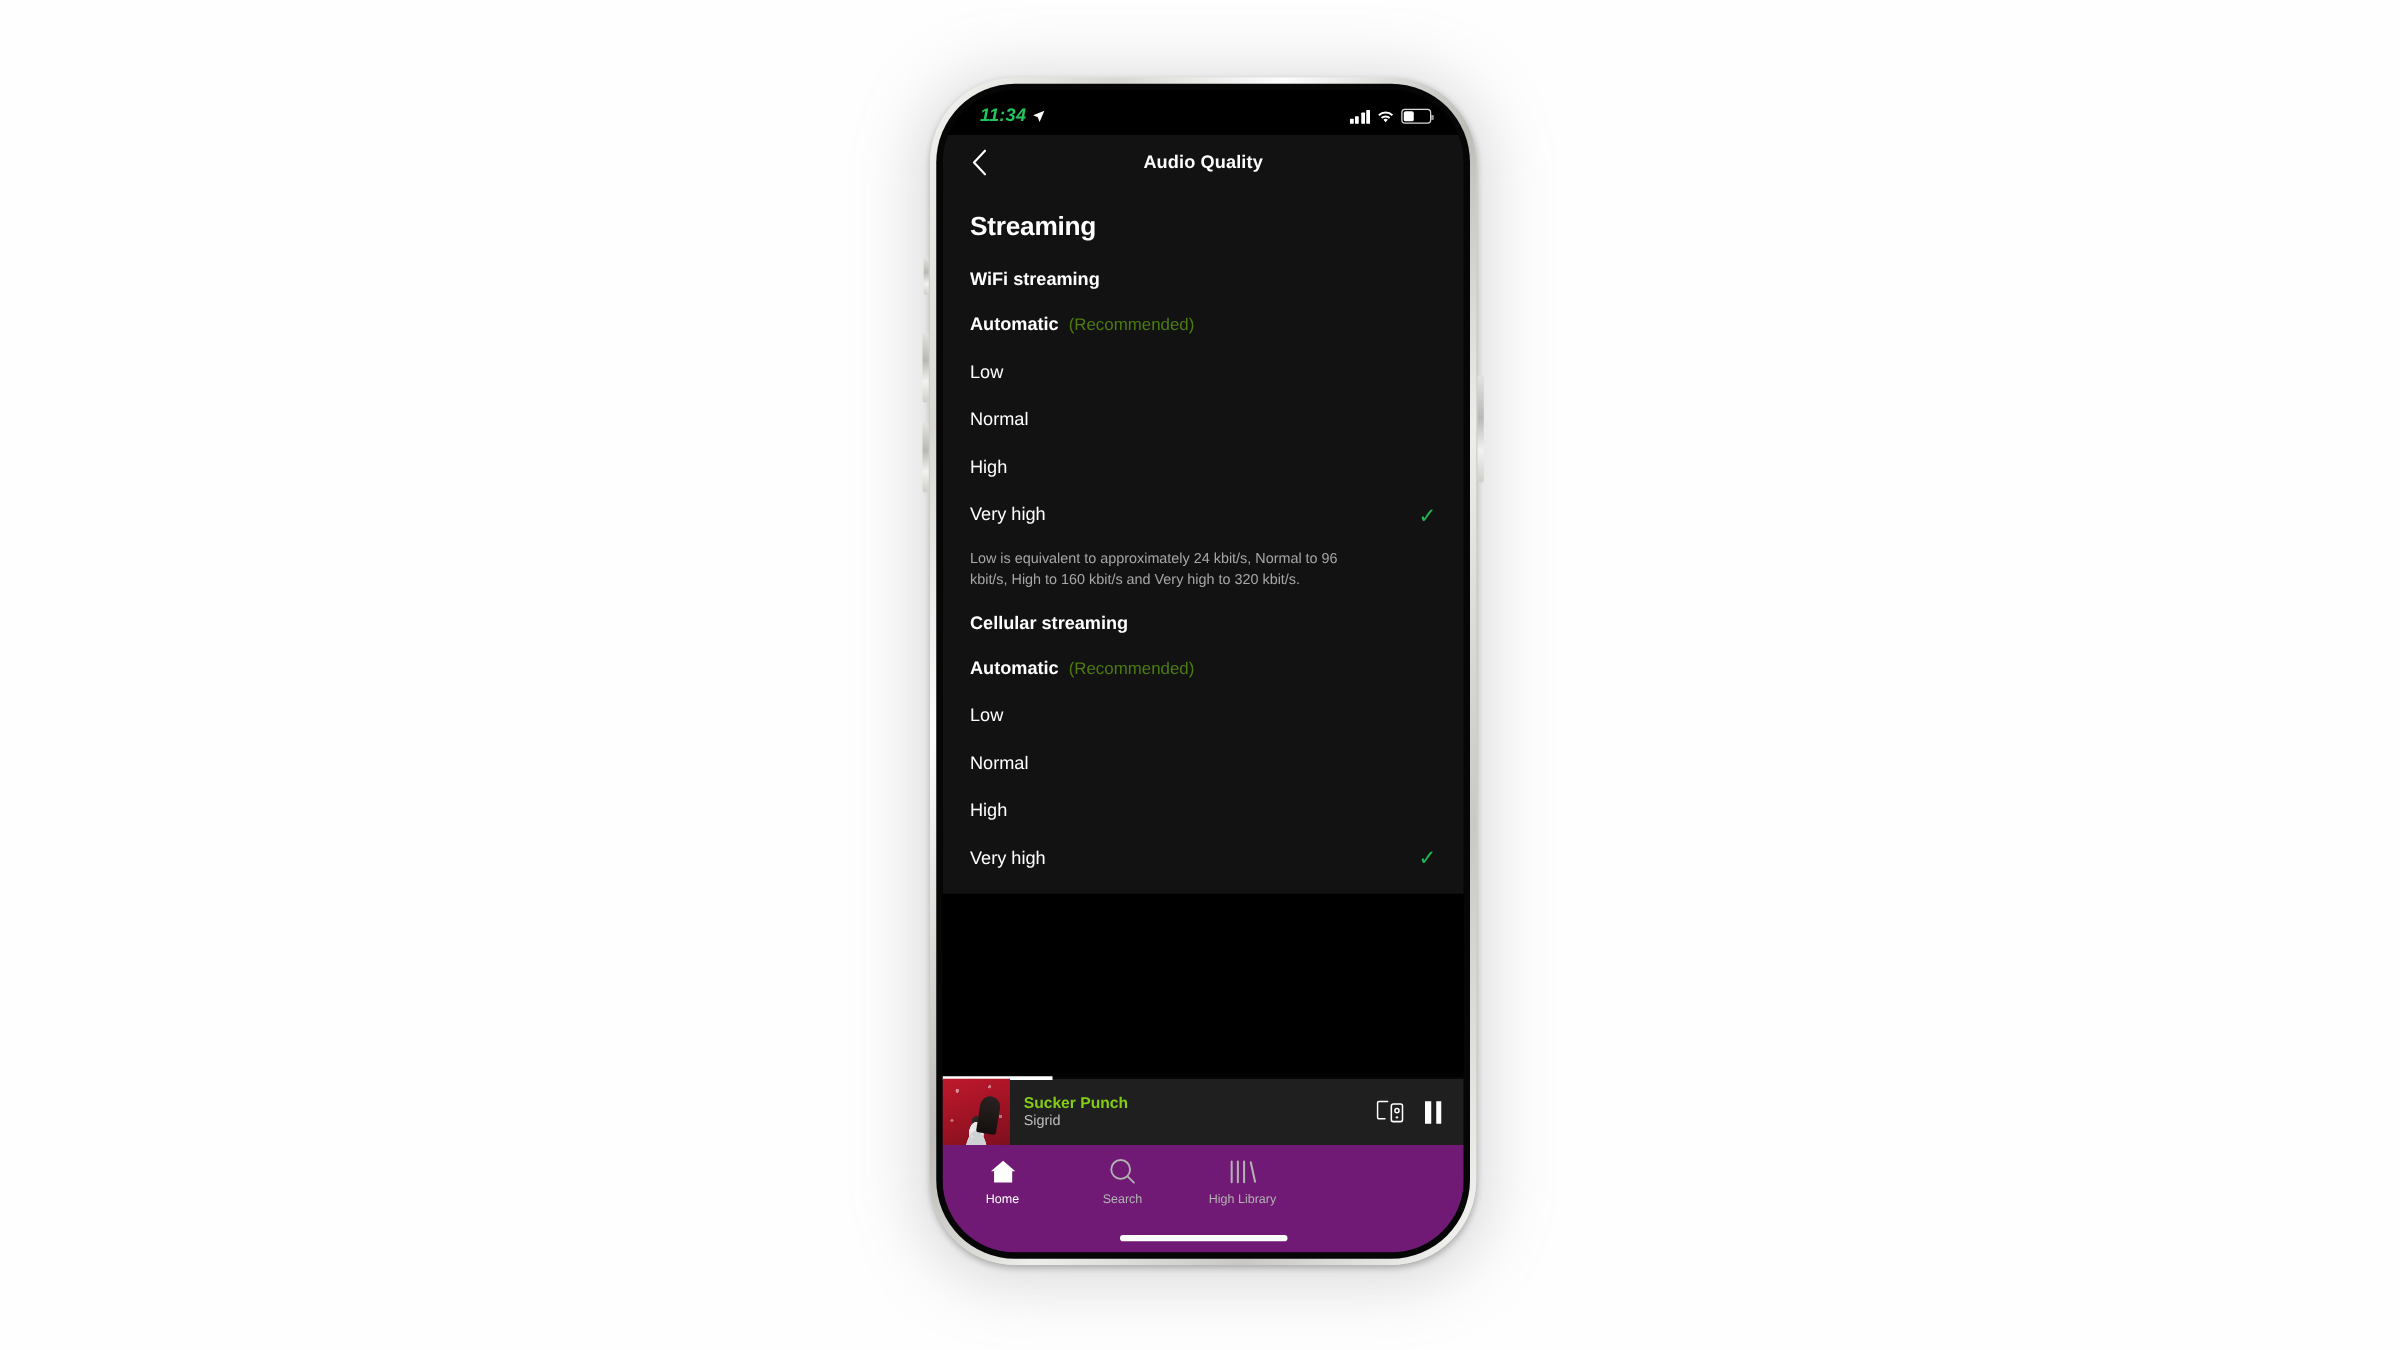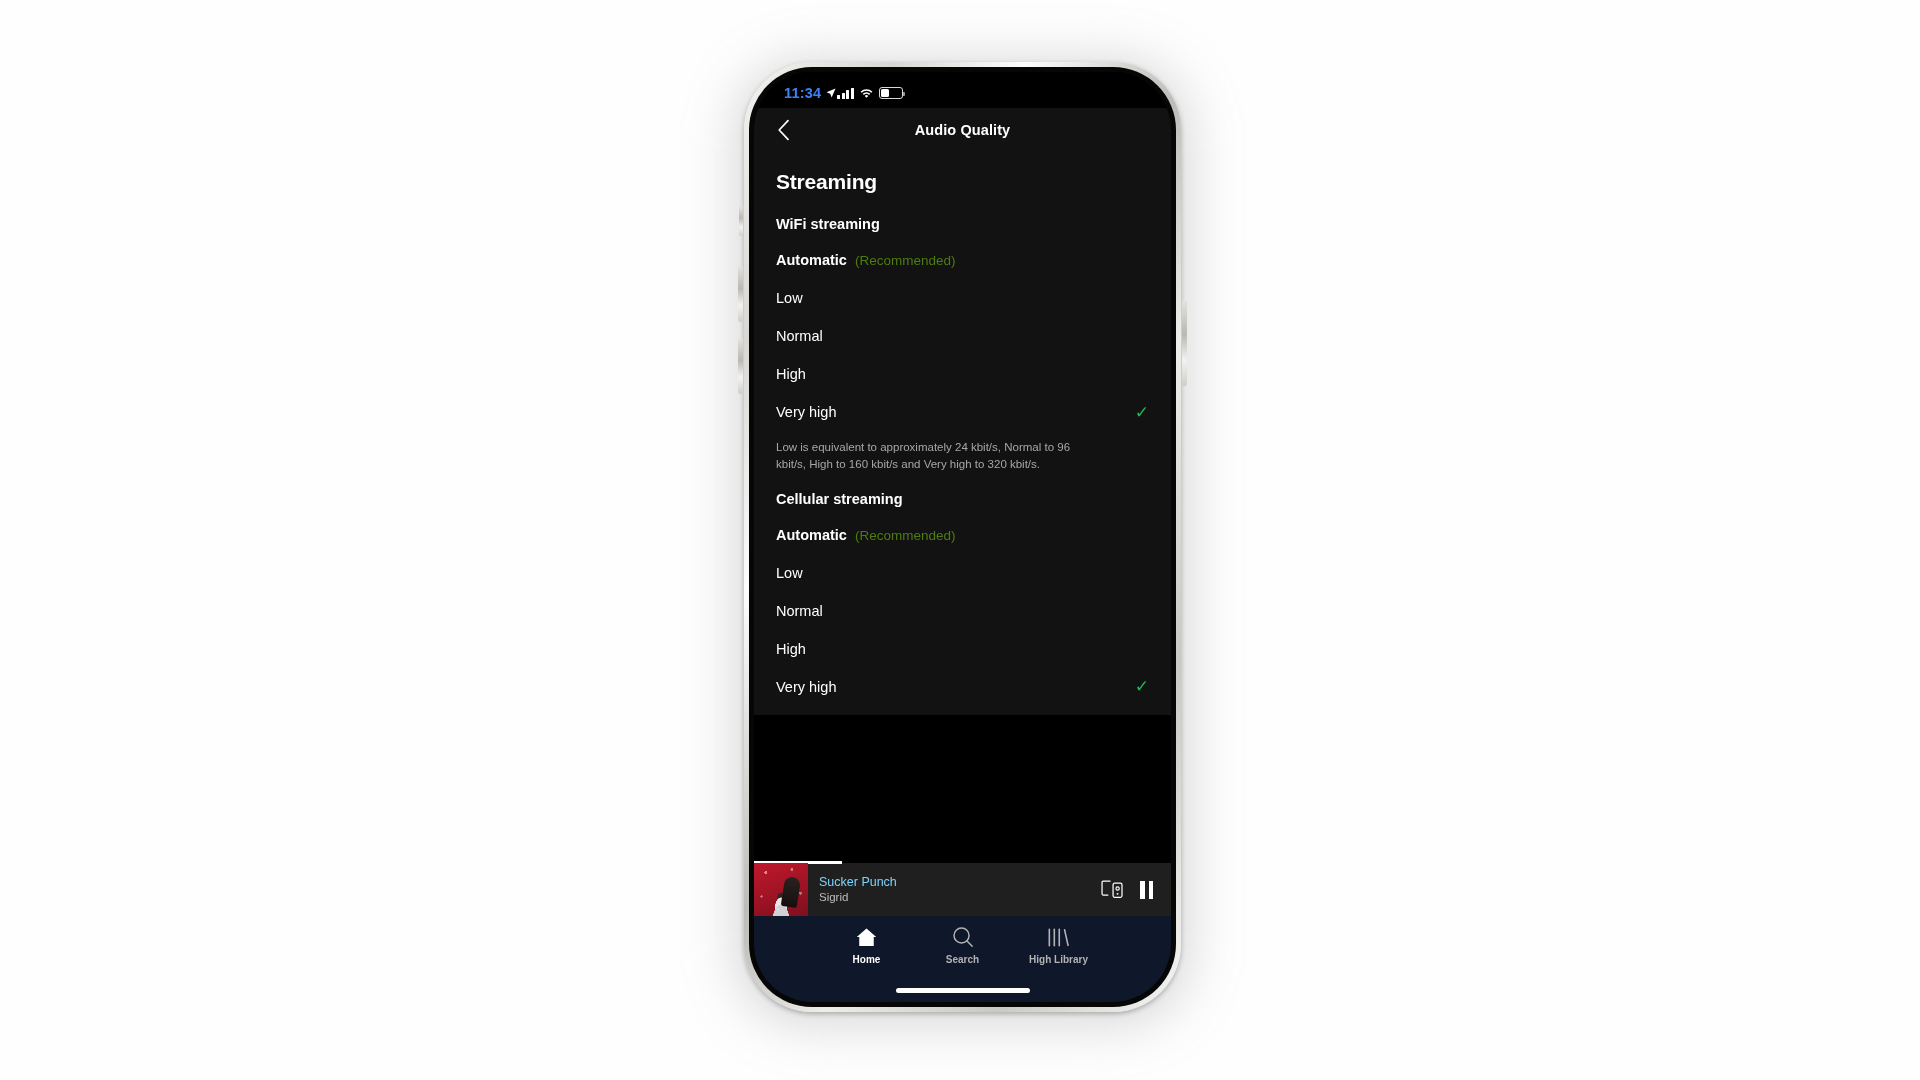--- a/index.html
+++ b/index.html
@@ -71,24 +71,25 @@
     z-index: 20;
     display: flex; align-items: center; justify-content: center; gap: 22px;
   }
   .speaker { width: 52px; height: 5px; border-radius: 3px; background: #1b1b1b; }
   .frontcam { width: 9px; height: 9px; border-radius: 50%; background: #0b1420; box-shadow: inset 0 0 3px #14324f; }
 
   
   .statusbar {
     position: relative; z-index: 21;
     height: 36px;
-    display: flex; align-items: center; justify-content: flex-start;
+    display: flex; align-items: center; justify-content: space-between;
     padding: 6px 26px 0 30px;
-    color: #3b82f6;
+    color: #22c55e;
     background: #000;
+    font-style: italic;
   }
   .st-time { font-size: 14.5px; font-weight: 700; letter-spacing: .2px; display: flex; align-items: center; gap: 4px; }
   .st-right { display: flex; align-items: center; gap: 5px; }
   .sig { display: flex; align-items: flex-end; gap: 1.5px; height: 11px; }
   .sig i { width: 3px; background: #fff; border-radius: .5px; display: block; }
   .sig i:nth-child(1){ height: 4px; }
   .sig i:nth-child(2){ height: 6px; }
   .sig i:nth-child(3){ height: 8.5px; }
   .sig i:nth-child(4){ height: 11px; background: #fff; }
   .batt { width: 24px; height: 11.5px; border: 1.2px solid rgba(255,255,255,.85); border-radius: 3px; position: relative; padding: 1.2px; }
@@ -164,34 +165,33 @@
       linear-gradient(160deg,#c0192c 0%,#9d1324 55%,#7d0f1d 100%);
     position: relative; overflow: hidden;
   }
   .np-art::after {
     content:""; position: absolute; left: 54%; top: 26%;
     width: 16px; height: 30px; border-radius: 8px 8px 2px 2px;
     background: linear-gradient(180deg,#2a2220,#140f0e);
     transform: rotate(9deg);
   }
   .np-meta { flex: 1; padding-left: 11px; overflow: hidden; }
-  .np-track { color: #7dd3fc; font-size: 12.5px; font-weight: 400; line-height: 1.28; }
+  .np-track { color: #84cc16; font-size: 12.5px; font-weight: 700; line-height: 1.28; }
   .np-artist { color: #bdbdbd; font-size: 11.5px; font-weight: 400; line-height: 1.28; }
   .np-ctrls { display: flex; align-items: center; gap: 16px; padding-right: 18px; }
   .np-pause { display: flex; gap: 4px; cursor: pointer; }
   .np-pause i { display: block; width: 4.5px; height: 18px; background: #fff; }
 
   
   .tabbar {
     position: absolute; left: 0; right: 0; bottom: 0;
     height: 86px;
-    background: #0f172a;
-    display: flex; align-items: flex-start; justify-content: center;
+    background: #701a75;
+    display: flex; align-items: flex-start; justify-content: flex-start;
     padding-top: 9px;
-    font-weight: bold;
   }
   .tab { width: 96px; display: flex; flex-direction: column; align-items: center; gap: 5px; cursor: pointer; }
   .tab-ico { height: 24px; display: flex; align-items: center; justify-content: center; }
   .tab-lbl { font-size: 10px; color: #b3b3b3; }
   .tab.active .tab-lbl { color: #fff; }
   .home-indicator {
     position: absolute; bottom: 9px; left: 50%; transform: translateX(-50%);
     width: 134px; height: 5px; border-radius: 3px; background: #fff;
   }
 </style>

